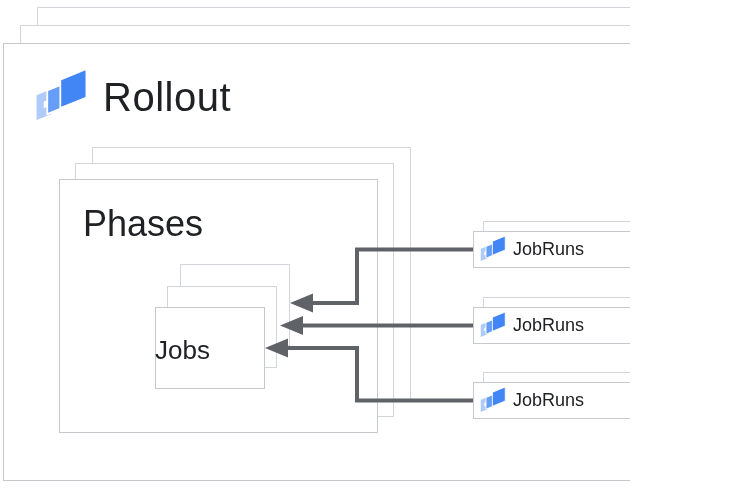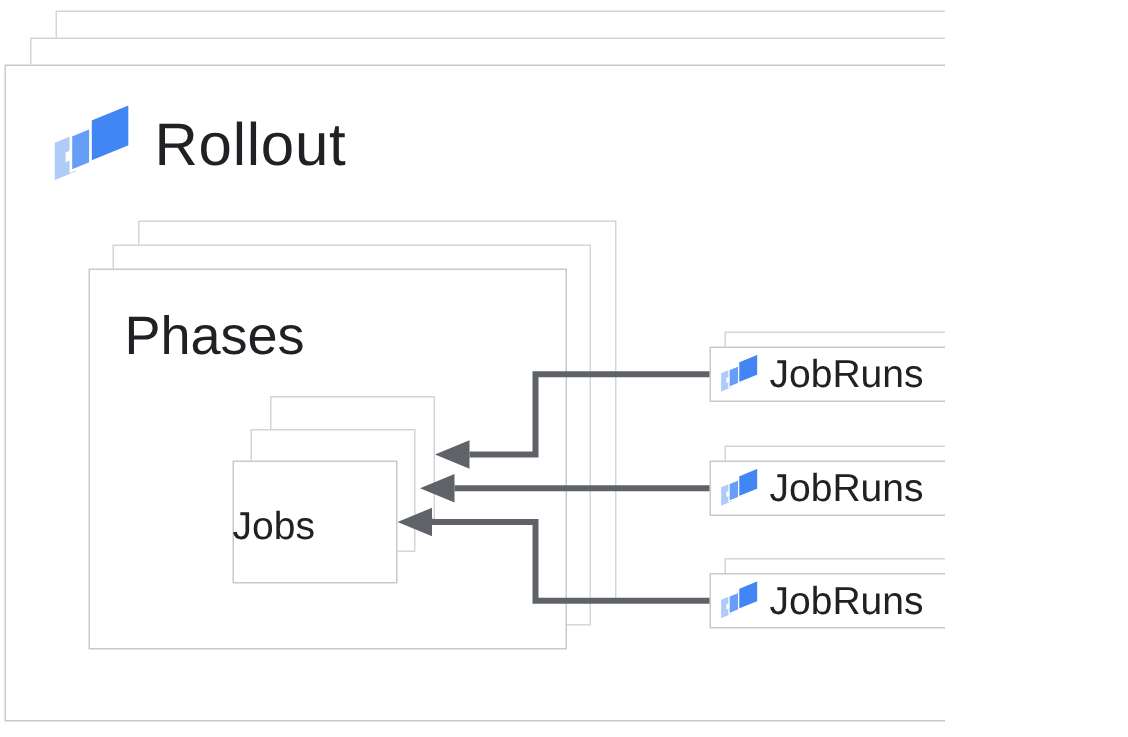--- a/index.html
+++ b/index.html
@@ -29,21 +29,21 @@
   
   .jobs{width:110px;height:82px;}
   .jobs.b2{left:180px;top:264px;z-index:7;}
   .jobs.b1{left:167px;top:286px;z-index:7;}
   .jobs.front{left:155px;top:307px;z-index:7;}
   .jobs-label{position:absolute;left:155px;top:335px;width:110px;font-size:26px;z-index:9;}
 
   
   .jobrun-back{width:159px;height:37px;z-index:8;}
   .jobrun-front{width:159px;height:37px;z-index:9;display:flex;align-items:center;gap:6px;padding-left:5px;}
-  .jobrun-front .label{font-size:26px;}
+  .jobrun-front .label{font-size:18px;}
 
   .arrows{position:absolute;left:0;top:0;z-index:20;pointer-events:none;}
   .deploy-icon{display:block;}
 </style>
 </head>
 <body>
 
 <svg width="0" height="0" style="position:absolute">
   <defs>
     <g id="deploy-glyph">

